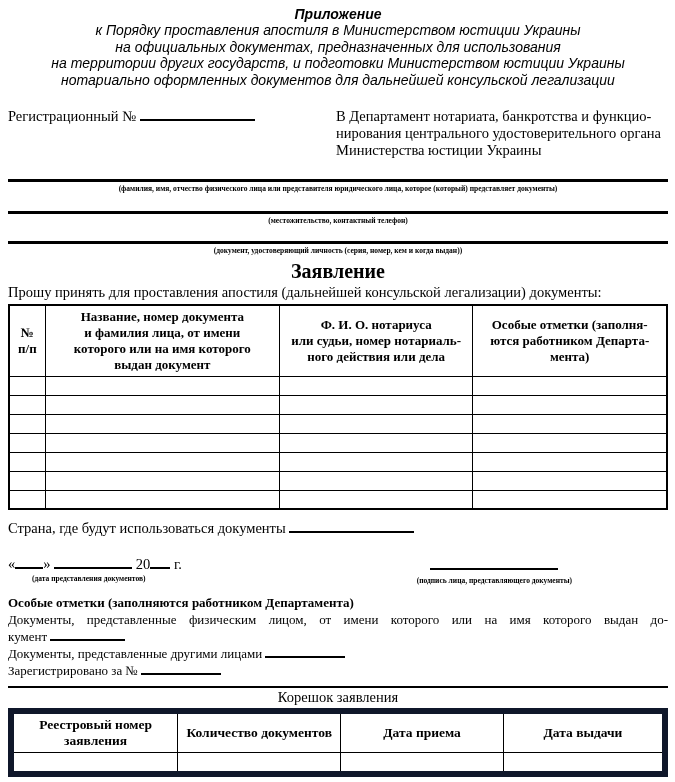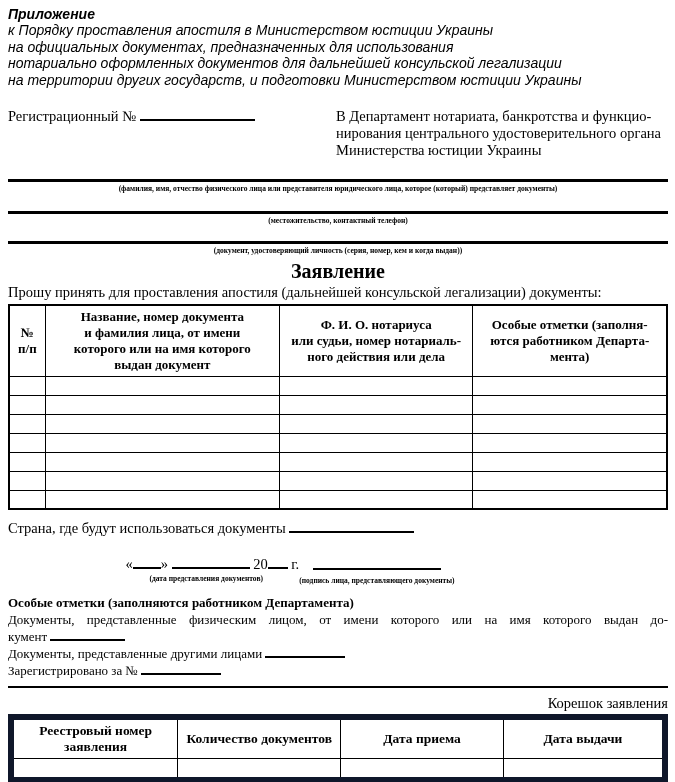--- a/index.html
+++ b/index.html
@@ -6,21 +6,21 @@
   html, body { background: #fff; }
   body {
     width: 675px; height: 782px;
     font-family: "Liberation Serif", serif;
     color: #000;
     overflow: hidden;
   }
   .page { width: 675px; height: 782px; padding: 6px 7px 4px 8px; background: #fff; }
 
   
-  .annex { text-align: left; font-family: "Liberation Sans", sans-serif; font-style: italic; font-size: 14px; line-height: 16.4px; }
+  .annex { text-align: center; font-family: "Liberation Sans", sans-serif; font-style: italic; font-size: 14px; line-height: 16.4px; }
   .annex-title { font-weight: bold; }
 
   
   .reg-row { display: flex; justify-content: space-between; margin-top: 20px; }
   .reg-left { font-size: 14.5px; white-space: nowrap; }
   .reg-right { width: 332px; font-size: 14.5px; line-height: 16.8px; white-space: pre-line; }
 
   
   .fill-line { display: inline-block; height: 0.82em; border-bottom: 2.5px solid #000; vertical-align: baseline; }
 
@@ -41,33 +41,33 @@
   .doc-table th, .doc-table td { border: 1px solid #000; }
   .doc-table th { font-size: 13px; font-weight: bold; text-align: center; vertical-align: middle; white-space: pre-line; line-height: 15.8px; padding: 3px 2px; }
   .doc-table td { height: 19px; }
   .doc-table col:nth-child(1) { width: 5.5%; }
   .doc-table col:nth-child(2) { width: 35.6%; }
   .doc-table col:nth-child(3) { width: 29.4%; }
   .doc-table col:nth-child(4) { width: 29.5%; }
 
   
   .country { margin-top: 10px; font-size: 14.5px; }
-  .date-sign-row { display: flex; justify-content: center; margin-top: 19px; padding-right: 96px; font-family: Liberation Serif, serif; }
+  .date-sign-row { display: flex; justify-content: space-between; margin-top: 19px; padding-right: 96px; font-family: Liberation Serif, serif; }
   .date-block { font-size: 14.5px; white-space: nowrap; }
   .date-caption { margin-left: 24px; margin-top: 1px; text-align: left; }
   .sign-block { text-align: center; }
 
   
   .special { margin-top: 8px; font-size: 13px; line-height: 17px; }
   .special-title { font-weight: bold; }
   .justify-full { text-align: justify; text-align-last: justify; }
 
   
   .tear-line { height: 2px; background: #000; margin-top: 7px; }
-  .stub-title { text-align: right; font-size: 14.5px; margin-top: 6px; line-height: 18px; }
+  .stub-title { text-align: center; font-size: 14.5px; margin-top: 0; line-height: 18px; }
   .stub-table { margin-top: 2px; border: 6px solid #0f172a; }
   .stub-table th, .stub-table td { border: 1px solid #000; }
   .stub-table th { font-size: 13.5px; font-weight: bold; text-align: center; vertical-align: middle; white-space: pre-line; line-height: 16px; padding: 3px 2px; height: 40px; }
   .stub-table td { height: 21px; }
   .stub-table col:nth-child(1) { width: 25.5%; }
   .stub-table col:nth-child(2) { width: 24.9%; }
   .stub-table col:nth-child(3) { width: 24.9%; }
   .stub-table col:nth-child(4) { width: 24.7%; }
 
   .w115 { width: 115px; } .w125 { width: 125px; } .w28 { width: 28px; }
@@ -76,22 +76,22 @@
 </style>
 </head>
 <body>
 
 <div class="page">
 
   <div class="annex">
     <div class="annex-title">Приложение</div>
     <div>к Порядку проставления апостиля в Министерством юстиции Украины</div>
     <div>на официальных документах, предназначенных для использования</div>
+    <div>на территории других государств, и подготовки Министерством юстиции Украины</div>
     <div>нотариально оформленных документов для дальнейшей консульской легализации</div>
-    <div>на территории других государств, и подготовки Министерством юстиции Украины</div>
   </div>
 
   <div class="reg-row">
     <div class="reg-left">
       <span>Регистрационный №</span>
       <span class="fill-line w115"></span>
     </div>
     <div class="reg-right">В Департамент нотариата, банкротства и функцио-
 нирования центрального удостоверительного органа
 Министерства юстиции Украины</div>

